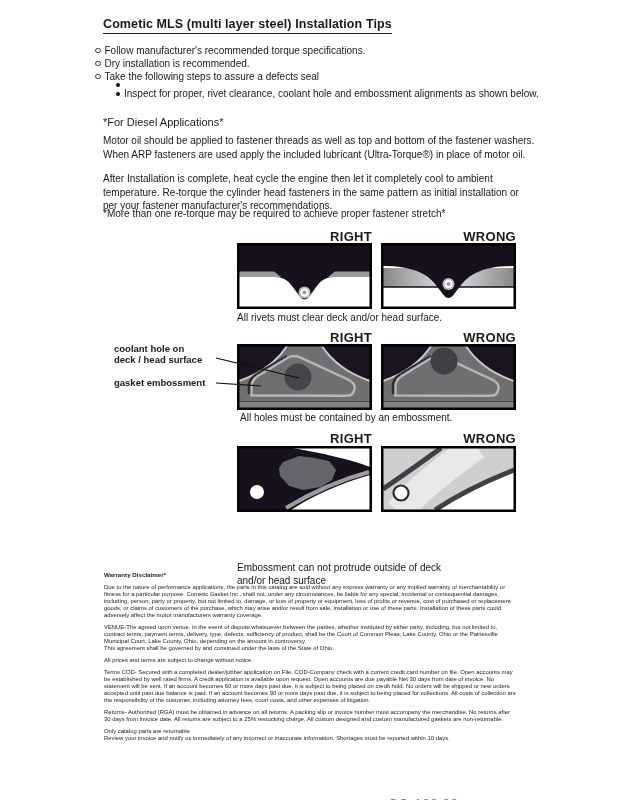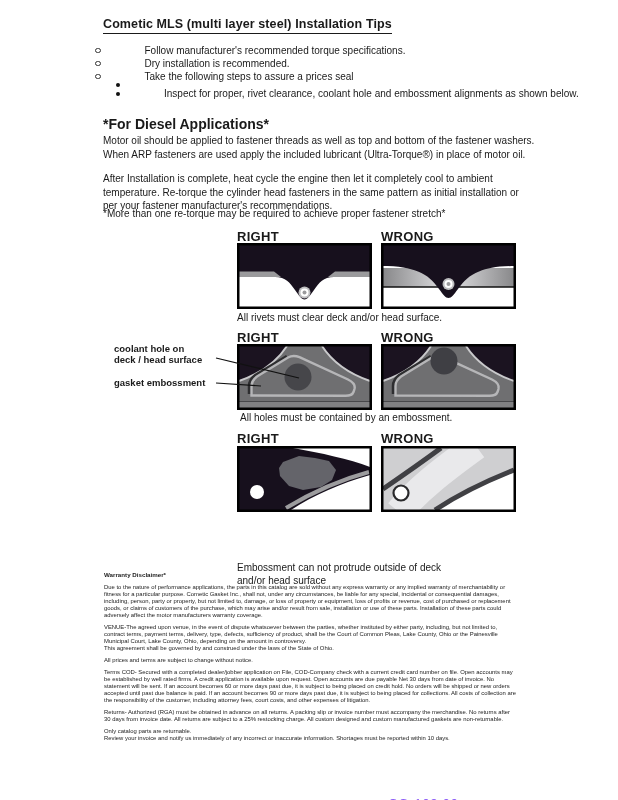--- a/index.html
+++ b/index.html
@@ -6,30 +6,30 @@
   .page {
     position:relative; width:618px; height:800px; background:#ffffff;
     font-family:"Liberation Sans", sans-serif; color:#1a1a1a; overflow:hidden;border-radius:30px;
   }
   .title {
     position:absolute; left:103px; top:17px;
     font-size:12.5px; font-weight:bold; letter-spacing:.1px;
     border-bottom:1.5px solid #1a1a1a; padding-bottom:1.5px;
   }
   .bullets { position:absolute; left:95px; top:44px; font-size:10px; line-height:13px; }
-  .bullet-row { display:flex; align-items:center;gap:40px; }
+  .bullet-row { display:flex; align-items:center; }
   .o-marker { display:inline-block; width:3.5px; height:3.5px; border:1px solid #333; border-radius:50%; margin-right:4px; flex:none; }
   .dot-marker { display:inline-block; width:4px; height:4px; background:#111; border-radius:50%; margin-right:4px; flex:none; }
   .sub { margin-left:21px; }
-  .diesel-heading { position:absolute; left:103px; top:116px; font-size:14px; font-weight:bold; }
+  .diesel-heading { position:absolute; left:103px; top:116px; font-size:11px; font-weight:normal; }
   .para { position:absolute; left:103px; width:432px; font-size:10px; line-height:13.5px; }
   #para1 { top:134px; }
   #para2 { top:172px; }
   #note  { top:207px; }
-  .dlabel { position:absolute; width:135px; text-align:left; font-weight:bold; font-size:13px; letter-spacing:.3px; }
+  .dlabel { position:absolute; width:135px; text-align:right; font-weight:bold; font-size:13px; letter-spacing:.3px; }
   .dbox { position:absolute; width:135px; height:66px; }
   .dbox svg { display:block; width:135px; height:66px; }
   .caption { position:absolute; font-size:10px; line-height:12.5px; }
   .side-label { position:absolute; width:100px; font-size:9.5px; line-height:11px;font-weight:bold; }
   .leader-svg { position:absolute; left:140px; top:338px; width:175px; height:65px; z-index:5; pointer-events:none; }
   .disclaimer { position:absolute; left:104px; top:571px; width:414px; font-size:5.9px; line-height:7px; color:#222; }
   .disclaimer .dhead { font-weight:bold; font-size:6.2px; margin:0 0 6px 0; }
   .disclaimer .dpara { margin:0 0 5px 0; }
   .footer-code { position:absolute; left:388px; top:796px; font-size:13.5px; letter-spacing:.5px; color:#8b5cf6; }
 </style>
@@ -44,21 +44,21 @@
     <div class="bullet-row">
       <span class="o-marker"></span>
       <span>Follow manufacturer's recommended torque specifications.</span>
     </div>
     <div class="bullet-row">
       <span class="o-marker"></span>
       <span>Dry installation is recommended.</span>
     </div>
     <div class="bullet-row">
       <span class="o-marker"></span>
-      <span>Take the following steps to assure a prices seal</span>
+      <span>Take the following steps to assure a defects seal</span>
     </div>
     <div class="bullet-row sub">
       <span class="dot-marker"></span>
     </div>
     <div class="bullet-row sub">
       <span class="dot-marker"></span>
       <span>Inspect for proper, rivet clearance, coolant hole and embossment alignments as shown below.</span>
     </div>
   </div>
 

